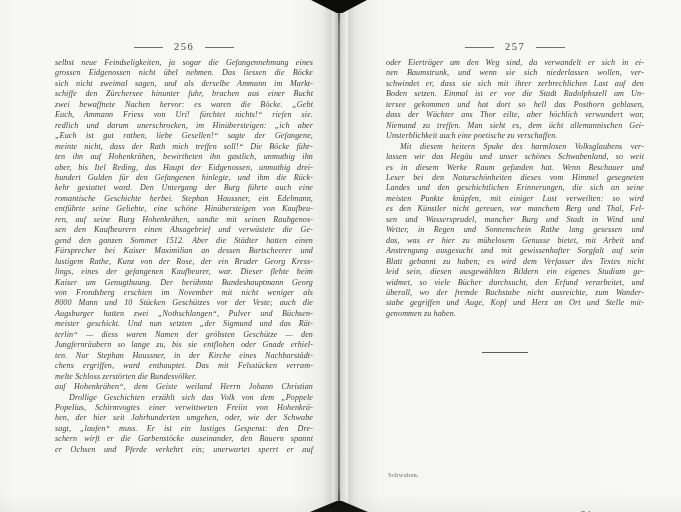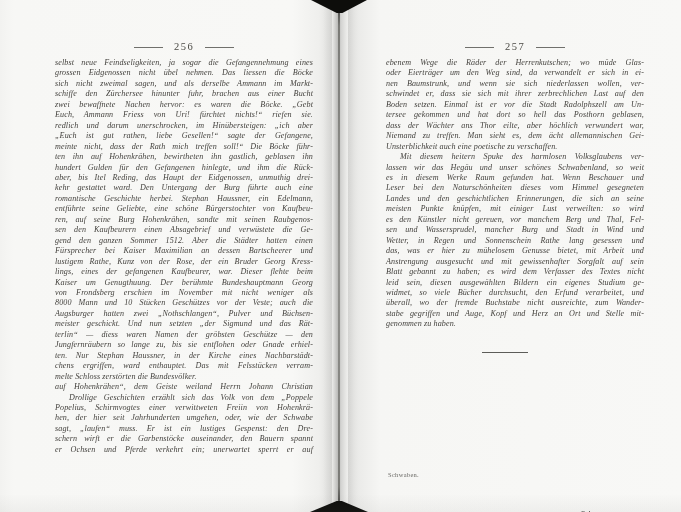--- a/index.html
+++ b/index.html
@@ -102,26 +102,26 @@
     <div class="text-block">
         <div class="tline">selbst neue Feindseligkeiten, ja sogar die Gefangennehmung eines</div>
         <div class="tline">grossen Eidgenossen nicht übel nehmen. Das liessen die Böcke</div>
         <div class="tline">sich nicht zweimal sagen, und als derselbe Ammann im Markt-</div>
         <div class="tline">schiffe den Zürchersee hinunter fuhr, brachen aus einer Bucht</div>
         <div class="tline">zwei bewaffnete Nachen hervor: es waren die Böcke. „Gebt</div>
         <div class="tline">Euch, Ammann Friess von Uri! fürchtet nichts!“ riefen sie.</div>
         <div class="tline">redlich und darum unerschrocken, im Hinübersteigen: „ich aber</div>
         <div class="tline">„Euch ist gut rathen, liebe Gesellen!“ sagte der Gefangene,</div>
         <div class="tline">meinte nicht, dass der Rath mich treffen soll!“ Die Böcke führ-</div>
-        <div class="tline">ten ihn auf Hohenkrähen, bewirtheten ihn gastlich, geblasen ihn</div>
+        <div class="tline">ten ihn auf Hohenkrähen, bewirtheten ihn gastlich, unmuthig ihn</div>
+        <div class="tline">aber, bis Itel Reding, das Haupt der Eidgenossen, unmuthig drei-</div>
         <div class="tline">hundert Gulden für den Gefangenen hinlegte, und ihm die Rück-</div>
-        <div class="tline">aber, bis Itel Reding, das Haupt der Eidgenossen, unmuthig drei-</div>
         <div class="tline">kehr gestattet ward. Den Untergang der Burg führte auch eine</div>
         <div class="tline">romantische Geschichte herbei. Stephan Haussner, ein Edelmann,</div>
-        <div class="tline">entführte seine Geliebte, eine schöne Bürgerstochter von Kaufbeu-</div>
+        <div class="tline">entführte seine Geliebte, eine schöne Hinübersteigen von Kaufbeu-</div>
         <div class="tline">ren, auf seine Burg Hohenkrähen, sandte mit seinen Raubgenos-</div>
         <div class="tline">sen den Kaufbeurern einen Absagebrief und verwüstete die Ge-</div>
         <div class="tline">gend den ganzen Sommer 1512. Aber die Städter hatten einen</div>
         <div class="tline">Fürsprecher bei Kaiser Maximilian an dessen Bartscheerer und</div>
         <div class="tline">lustigem Rathe, Kunz von der Rose, der ein Bruder Georg Kress-</div>
         <div class="tline">lings, eines der gefangenen Kaufbeurer, war. Dieser flehte beim</div>
         <div class="tline">Kaiser um Genugthuung. Der berühmte Bundeshauptmann Georg</div>
         <div class="tline">von Frondsberg erschien im November mit nicht weniger als</div>
         <div class="tline">8000 Mann und 10 Stücken Geschützes vor der Veste; auch die</div>
         <div class="tline">Augsburger hatten zwei „Nothschlangen“, Pulver und Büchsen-</div>
@@ -141,21 +141,20 @@
       </div>
   </div>
 
   <div class="page right">
     <div class="page-head">
       <span class="head-rule"></span>
       <span class="page-num">257</span>
       <span class="head-rule"></span>
     </div>
     <div class="text-block">
-        <div class="tline">ebenem Wege die Räder der Herrenkutschen; wo müde Glas-</div>
         <div class="tline">oder Eierträger um den Weg sind, da verwandelt er sich in ei-</div>
         <div class="tline">nen Baumstrunk, und wenn sie sich niederlassen wollen, ver-</div>
         <div class="tline">schwindet er, dass sie sich mit ihrer zerbrechlichen Last auf den</div>
         <div class="tline">Boden setzen. Einmal ist er vor die Stadt Radolphszell am Un-</div>
         <div class="tline">tersee gekommen und hat dort so hell das Posthorn geblasen,</div>
         <div class="tline">dass der Wächter ans Thor eilte, aber höchlich verwundert war,</div>
         <div class="tline">Niemand zu treffen. Man sieht es, dem ächt allemannischen Gei-</div>
         <div class="tline endline">Unsterblichkeit auch eine poetische zu verschaffen.</div>
         <div class="tline indent">Mit diesem heitern Spuke des harmlosen Volksglaubens ver-</div>
         <div class="tline">lassen wir das Hegäu und unser schönes Schwabenland, so weit</div>

